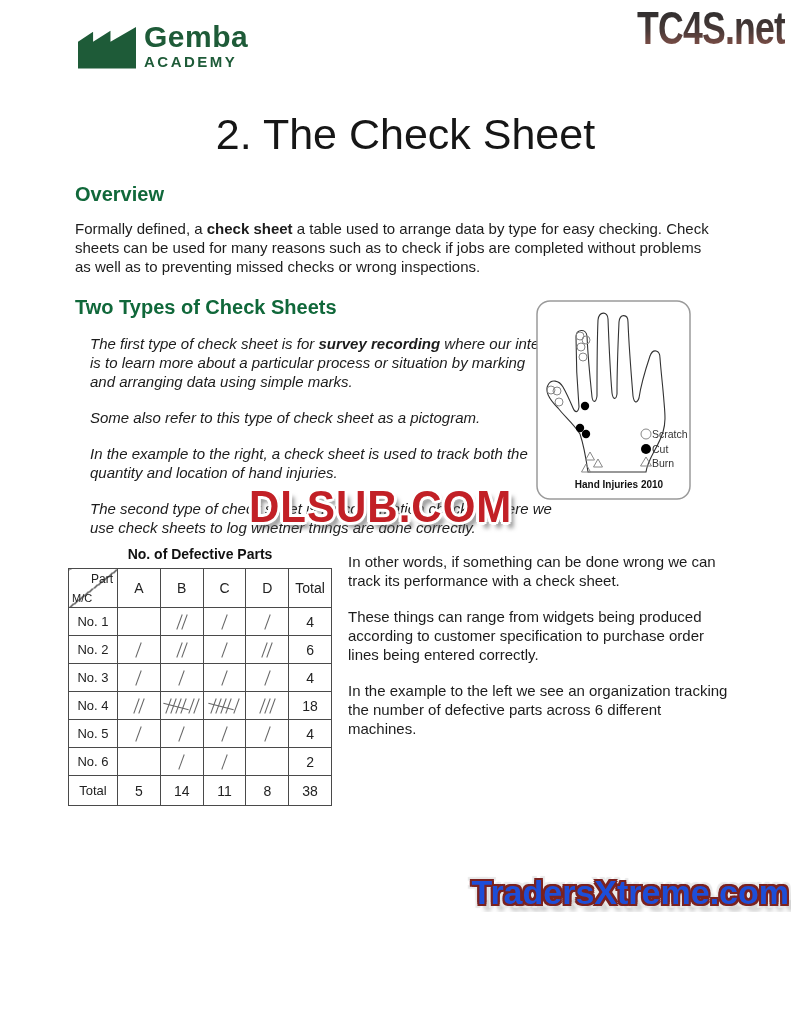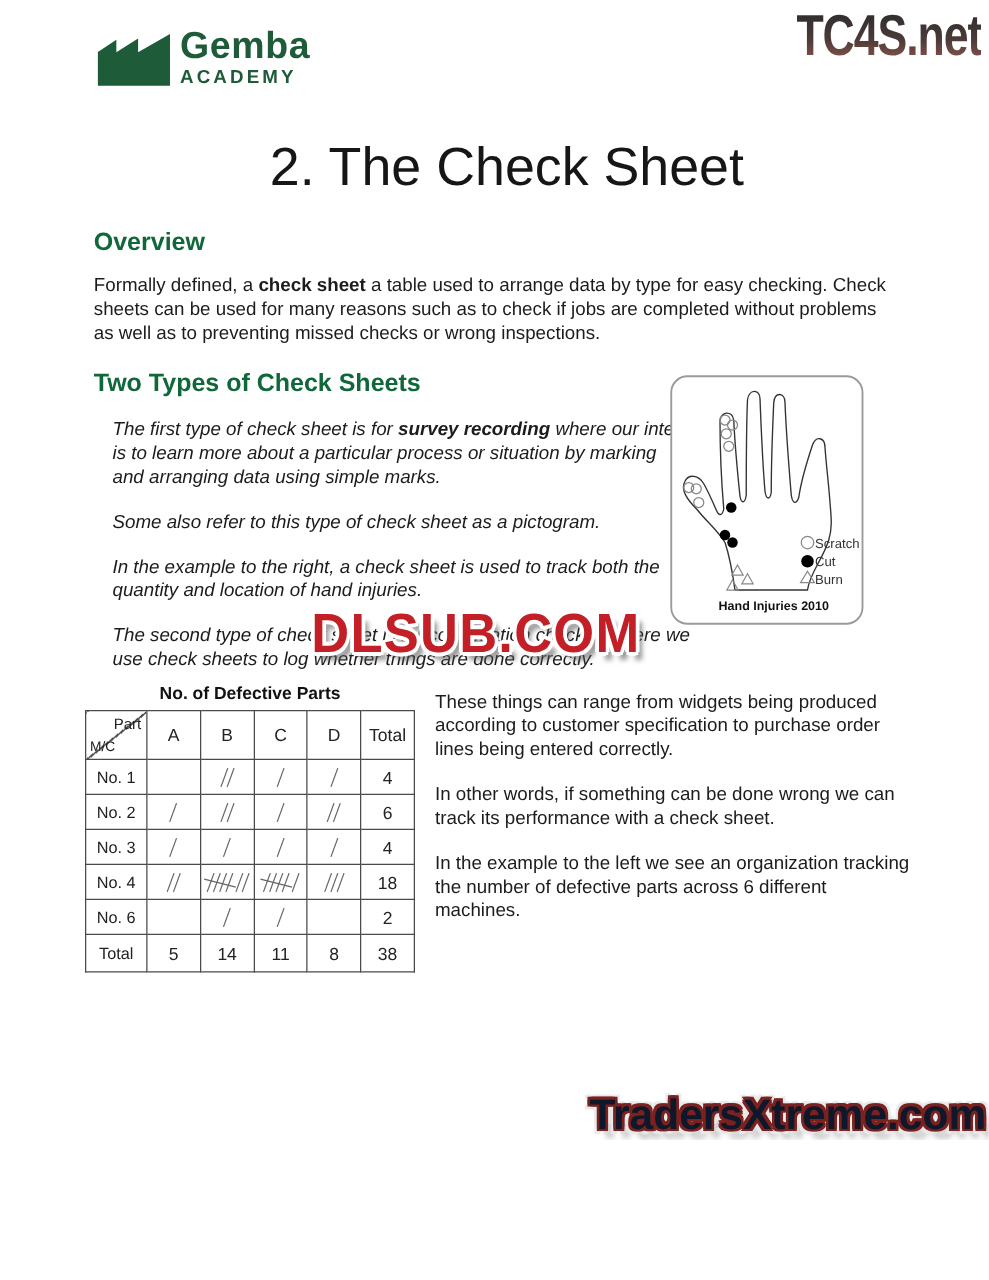--- a/index.html
+++ b/index.html
@@ -14,21 +14,21 @@
   
   .wm-top{position:absolute;top:2px;right:6px;font-size:42px;font-weight:bold;
     transform:scaleX(.85) scaleY(1.1);transform-origin:top right;letter-spacing:-1px;
     background:linear-gradient(#2e2e2e 15%,#4a3a38 55%,#8a544b 90%);
     -webkit-background-clip:text;background-clip:text;color:transparent;}
   .wm-mid{position:absolute;left:249px;top:483px;font-size:42px;font-weight:800;
     color:#c22026;letter-spacing:1px;transform:scaleY(1.05);white-space:nowrap;
     text-shadow:-2px -2px 0 #fff,2px -2px 0 #fff,-2px 2px 0 #fff,2px 2px 0 #fff,
       0 -3px 0 #fff,0 3px 0 #fff,-3px 0 0 #fff,3px 0 0 #fff,5px 6px 4px rgba(90,90,90,.65);}
   .wm-bottom{position:absolute;right:2px;bottom:0px;font-size:34px;font-weight:bold;
-    color:#0f172a;letter-spacing:0px;white-space:nowrap;
+    color:#1d4ed8;letter-spacing:0px;white-space:nowrap;
     text-shadow:-2px -2px 0 #7b2220,2px -2px 0 #7b2220,-2px 2px 0 #7b2220,2px 2px 0 #7b2220,
       0 -2px 0 #7b2220,0 2px 0 #7b2220,-2px 0 0 #7b2220,2px 0 0 #7b2220,
       -4px -4px 1px #e9e9e9,4px -4px 1px #e9e9e9,-4px 4px 1px #e9e9e9,4px 4px 2px #d8d8d8,
       6px 7px 5px rgba(0,0,0,.3);margin-left:16px;}
   
   .title{margin:0;position:absolute;left:0;right:0;top:110px;text-align:center;
     font-size:43px;font-weight:500;color:#161616;letter-spacing:0;padding-left:20px;}
   h2{margin:0;position:absolute;left:75px;font-size:20px;font-weight:bold;color:#10683A;}
   .h-overview{top:183px;}
   .h-twotypes{top:296px;}
@@ -276,20 +276,44 @@
             <td class="tallycell">
               <div class="tallies">
                 <i></i>
                 <i></i>
                 <i></i>
               </div>
             </td>
             <td class="num">18</td>
           </tr>
           <tr class="datarow">
+            <td class="rowlabel">No. 5</td>
+            <td class="tallycell">
+              <div class="tallies">
+                <i></i>
+              </div>
+            </td>
+            <td class="tallycell">
+              <div class="tallies">
+                <i></i>
+              </div>
+            </td>
+            <td class="tallycell">
+              <div class="tallies">
+                <i></i>
+              </div>
+            </td>
+            <td class="tallycell">
+              <div class="tallies">
+                <i></i>
+              </div>
+            </td>
+            <td class="num">4</td>
+          </tr>
+          <tr class="datarow">
             <td class="rowlabel">No. 6</td>
             <td class="tallycell"></td>
             <td class="tallycell">
               <div class="tallies">
                 <i></i>
               </div>
             </td>
             <td class="tallycell">
               <div class="tallies">
                 <i></i>
@@ -304,22 +328,22 @@
             <td class="num">14</td>
             <td class="num">11</td>
             <td class="num">8</td>
             <td class="num">38</td>
           </tr>
         </tbody>
       </table>
   </div>
 
   <div class="rightcol">
+    <p>In other words, if something can be done wrong we can track its performance with a check sheet.</p>
     <p>These things can range from widgets being produced according to customer specification to purchase order lines being entered correctly.</p>
-    <p>In other words, if something can be done wrong we can track its performance with a check sheet.</p>
     <p>In the example to the left we see an organization tracking the number of defective parts across 6 different machines.</p>
   </div>
 
   <div class="footer">
     <span>3. The Check Sheet</span>
     <span>Page 1</span>
   </div>
 
   <div class="wm-bottom">TradersXtreme.com</div>
 

